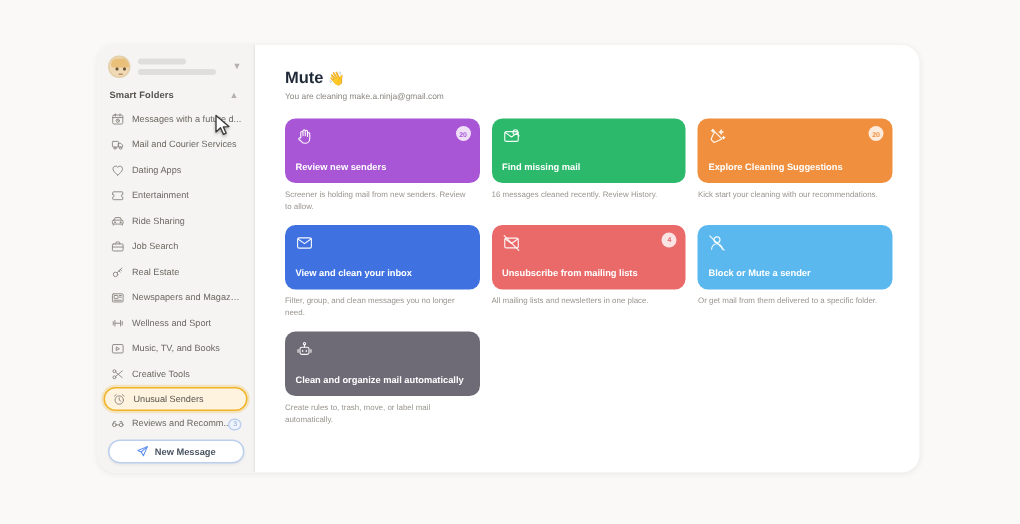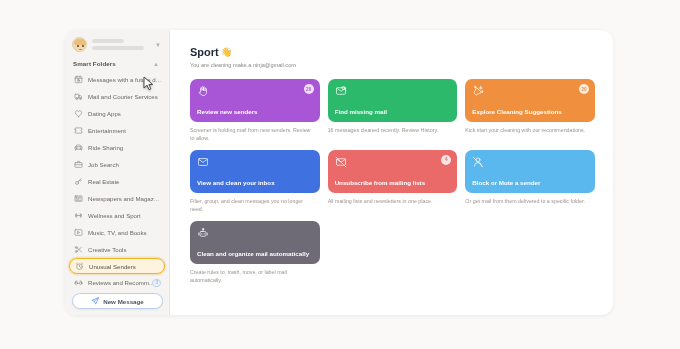--- a/index.html
+++ b/index.html
@@ -330,21 +330,21 @@
           <path d="M14.5 1.5 L1.8 6.6 L6.4 8.6 L9.2 13.6 Z"></path>
           <path d="M14.5 1.5 L6.4 8.6"></path>
         </svg>
       </span>
       <span class="nm-label">New Message</span>
     </div>
   </div>
 
   <div id="main">
     <div id="greeting">
-      <span>Sport</span>
+      <span>Mute</span>
       <span class="wave">👋</span>
     </div>
     <div id="subtitle">You are cleaning make.a.ninja@gmail.com</div>
 
     <div id="card-grid">
         <div class="card-cell">
           <div class="card-tile" style="background: rgb(168, 85, 214);">
             <span class="c-icon">
               <svg width="12" height="12" viewBox="0 0 24 24" fill="none" stroke="currentColor" stroke-width="1.5" stroke-linecap="round" stroke-linejoin="round">
                 <path d="M7 12.5V6.8a1.5 1.5 0 0 1 3 0V11V4.6a1.5 1.5 0 0 1 3 0V11V5.4a1.5 1.5 0 0 1 3 0V12V8.4a1.5 1.5 0 0 1 3 0v6.1c0 3.6-2.6 6.5-6.2 6.5-2 0-3.6-.8-4.8-2.3L4.6 16a1.6 1.6 0 0 1 2.4-2z"></path>

